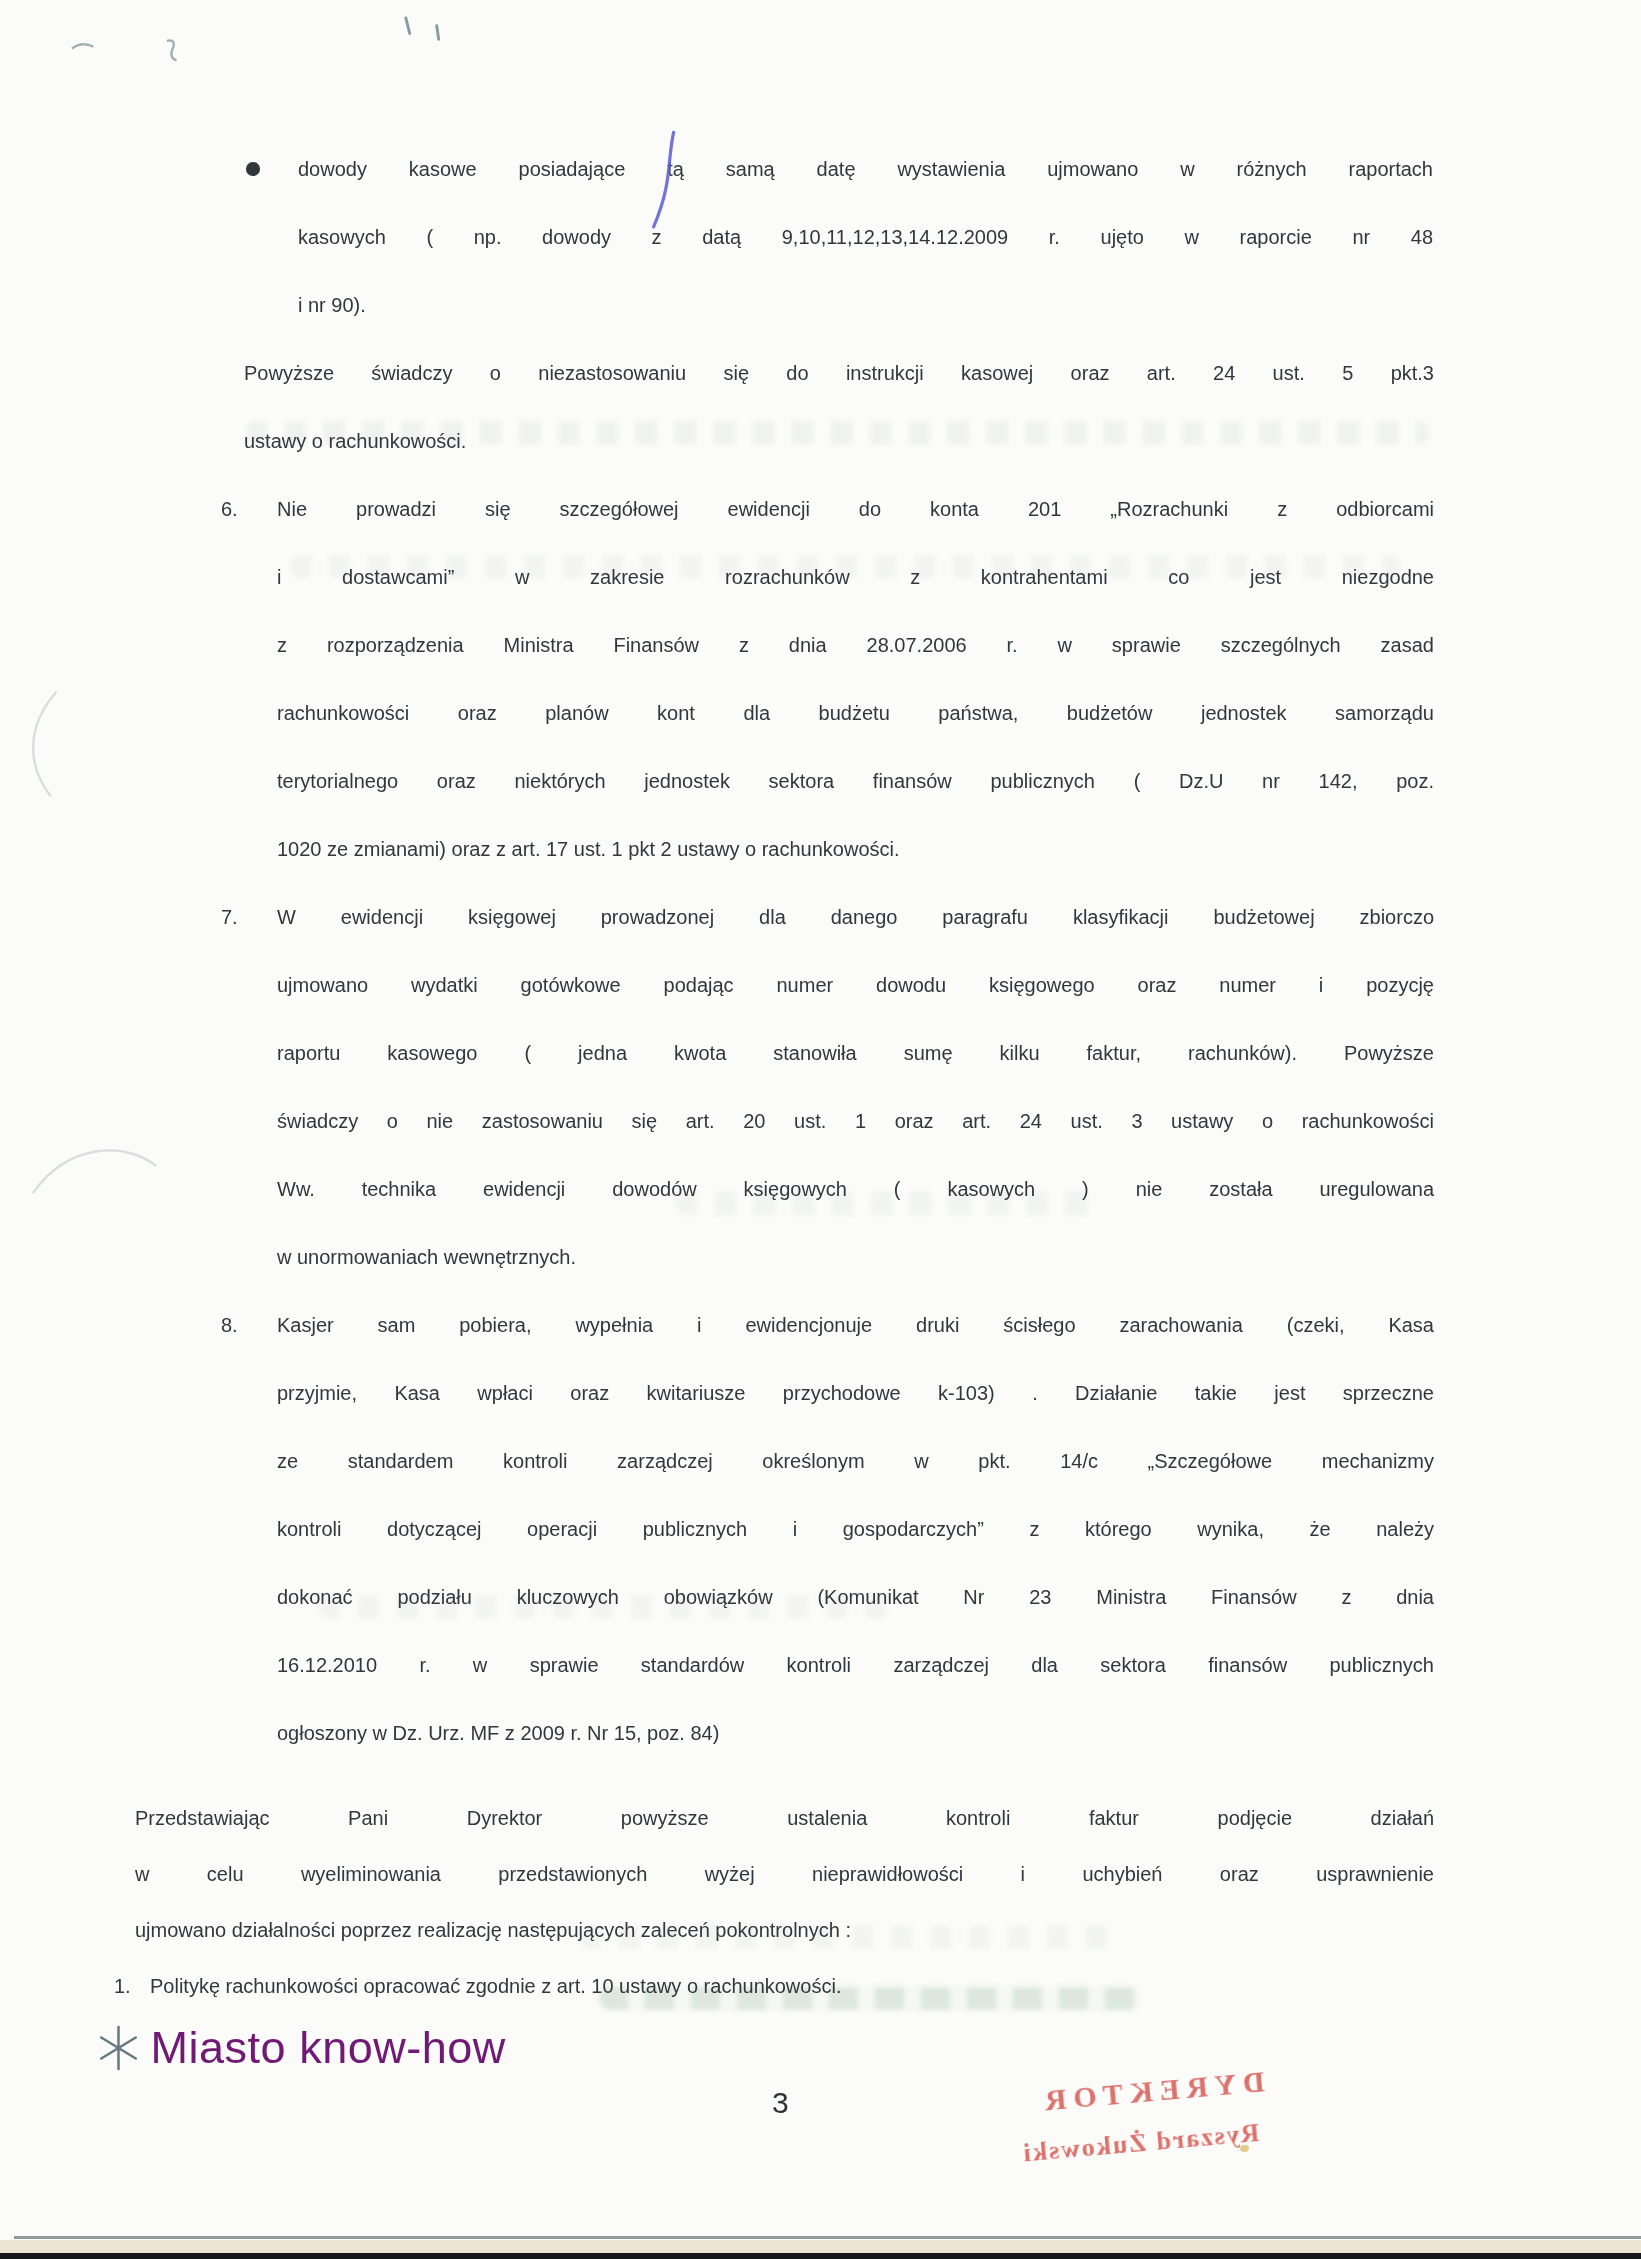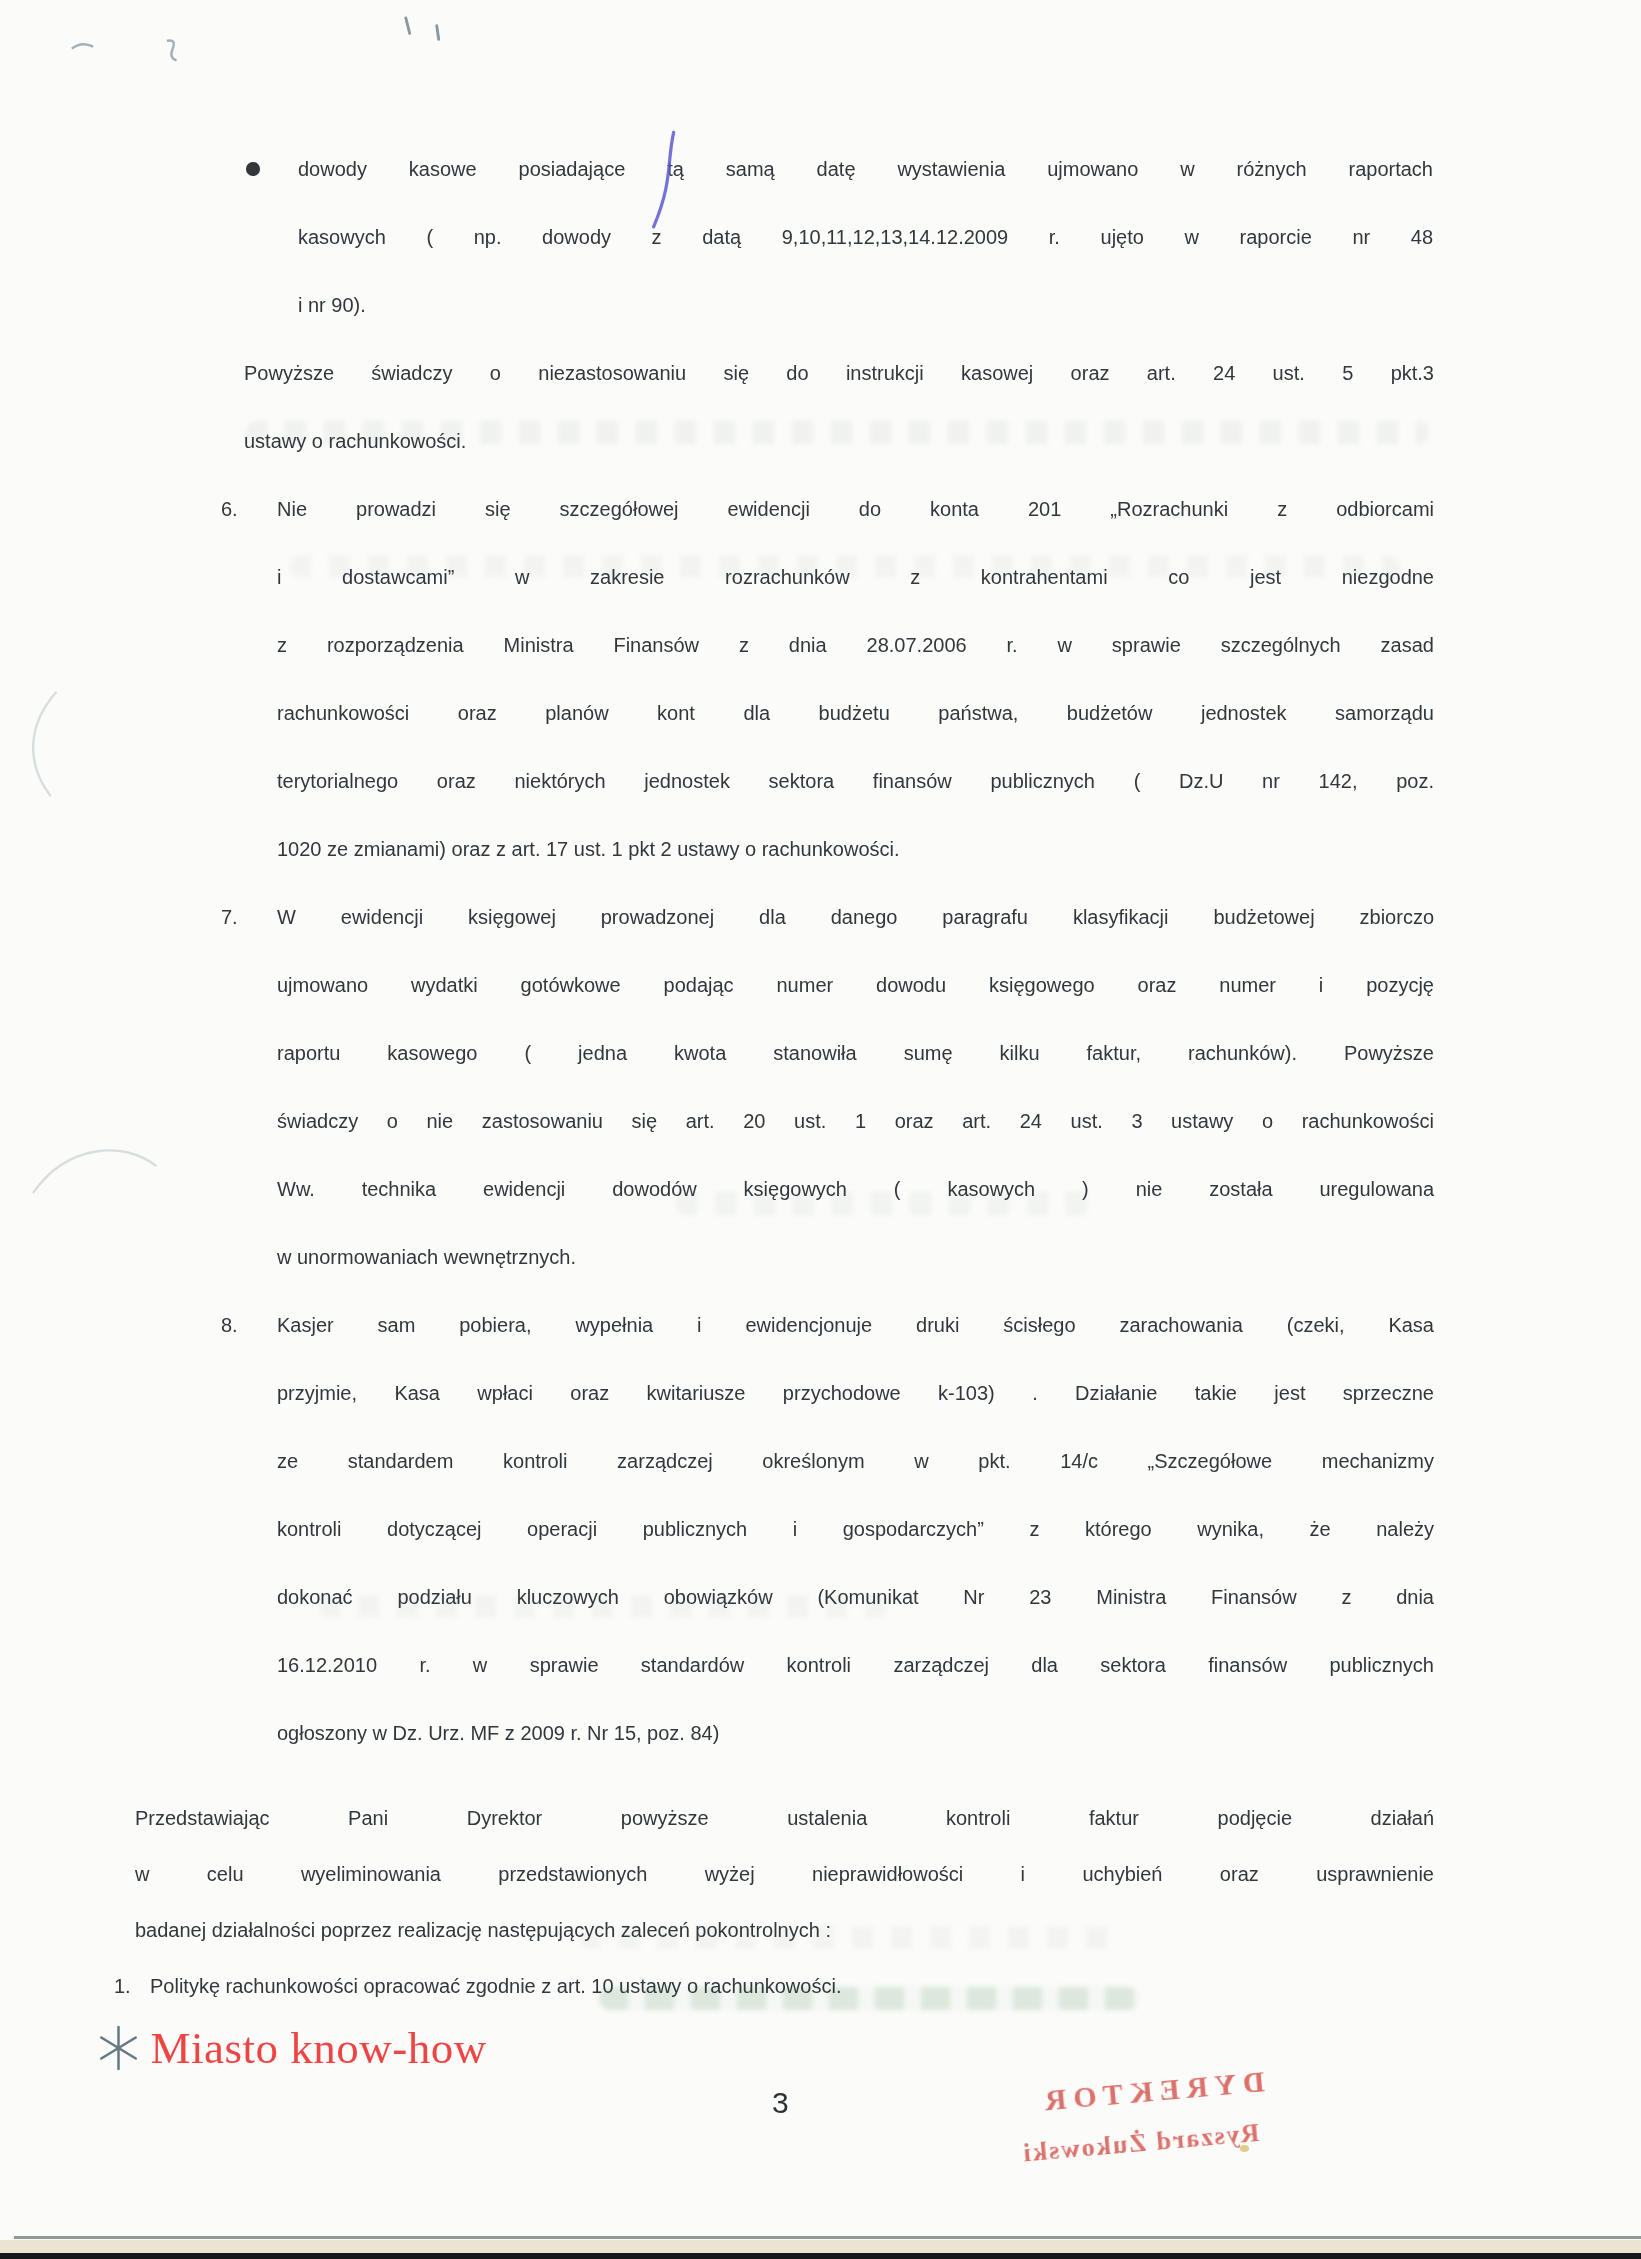--- a/index.html
+++ b/index.html
@@ -21,21 +21,21 @@
 
   .finding{position:relative;margin-left:277px;width:1157px;line-height:68px;}
   .finding .num{position:absolute;left:-56px;top:0;line-height:68px;}
 
   .closing{margin-left:135px;width:1299px;line-height:56px;margin-top:23px;}
   .rec{margin-left:114px;line-height:56px;}
   .rec .rnum{display:inline-block;margin-right:19.3px;}
 
   
   .logo{position:absolute;left:98px;top:2022px;display:flex;align-items:center;gap:11.6px;
-        color:#ef4444;font-size:45px;letter-spacing:0.5px;font-family:Liberation Serif, serif;}
+        color:#701a75;font-size:45px;letter-spacing:0.5px;}
   .logo svg{display:block;}
   .pagenum{position:absolute;left:772px;top:2086px;font-size:30px;color:#2e3338;}
 
   .stamp{position:absolute;left:946px;top:2074px;width:415px;text-align:center;
          transform:rotate(-5deg) scaleX(-1);
          color:#d6544e;opacity:.82;filter:blur(0.4px);
          font-family:"Liberation Serif",serif;font-weight:bold;}
   .stamp-l1{font-size:30px;letter-spacing:6.8px;}
   .stamp-l2{font-size:26px;letter-spacing:1.9px;margin-top:19.3px;transform:translateX(15.4px);}
 
@@ -133,21 +133,21 @@
         <div class="line">kontroli dotyczącej operacji publicznych i gospodarczych” z którego wynika, że należy</div>
         <div class="line">dokonać podziału kluczowych obowiązków (Komunikat Nr 23 Ministra Finansów z dnia</div>
         <div class="line">16.12.2010 r. w sprawie standardów kontroli zarządczej dla sektora finansów publicznych</div>
         <div class="line last">ogłoszony w Dz. Urz. MF z 2009 r. Nr 15, poz. 84)</div>
       </div>
   </div>
 
   <div class="closing">
       <div class="line">Przedstawiając Pani Dyrektor powyższe ustalenia kontroli faktur podjęcie działań</div>
       <div class="line">w celu wyeliminowania przedstawionych wyżej nieprawidłowości i uchybień oraz usprawnienie</div>
-      <div class="line last">badanej działalności poprzez realizację następujących zaleceń pokontrolnych :</div>
+      <div class="line last">ujmowano działalności poprzez realizację następujących zaleceń pokontrolnych :</div>
     </div>
 
   <div class="rec">
     <span class="rnum">1.</span><span>Politykę rachunkowości opracować zgodnie z art. 10 ustawy o rachunkowości.</span>
   </div>
 
 </div>
 
 <svg class="artifact-svg" style="left:645px;top:129px;" width="42" height="104" viewBox="0 0 44 108">
   <path d="M30 3 C 23 34, 29 55, 9 102" stroke="#5a5ad2" stroke-width="3.4" fill="none" stroke-linecap="round" opacity="0.85"></path>

